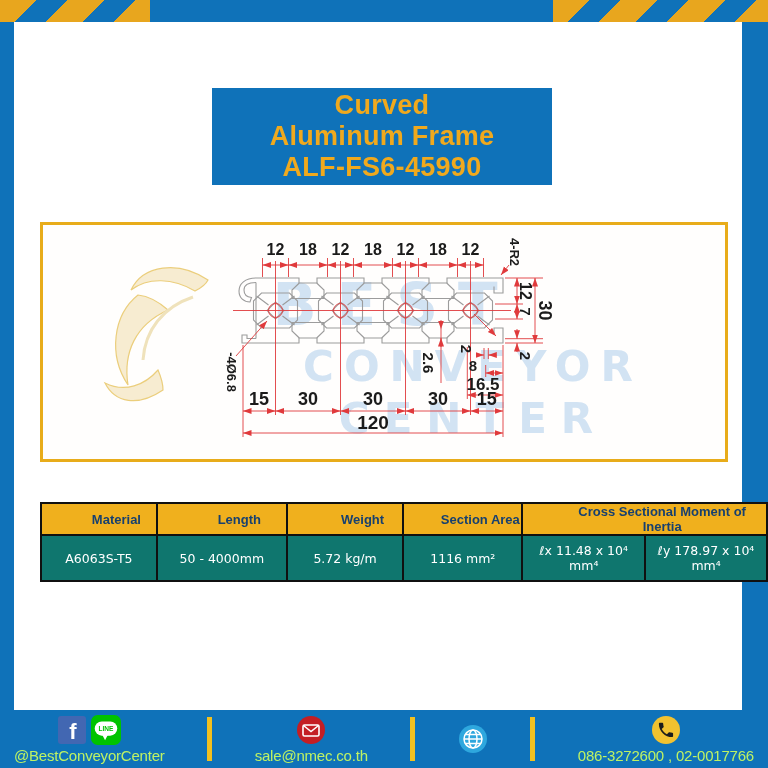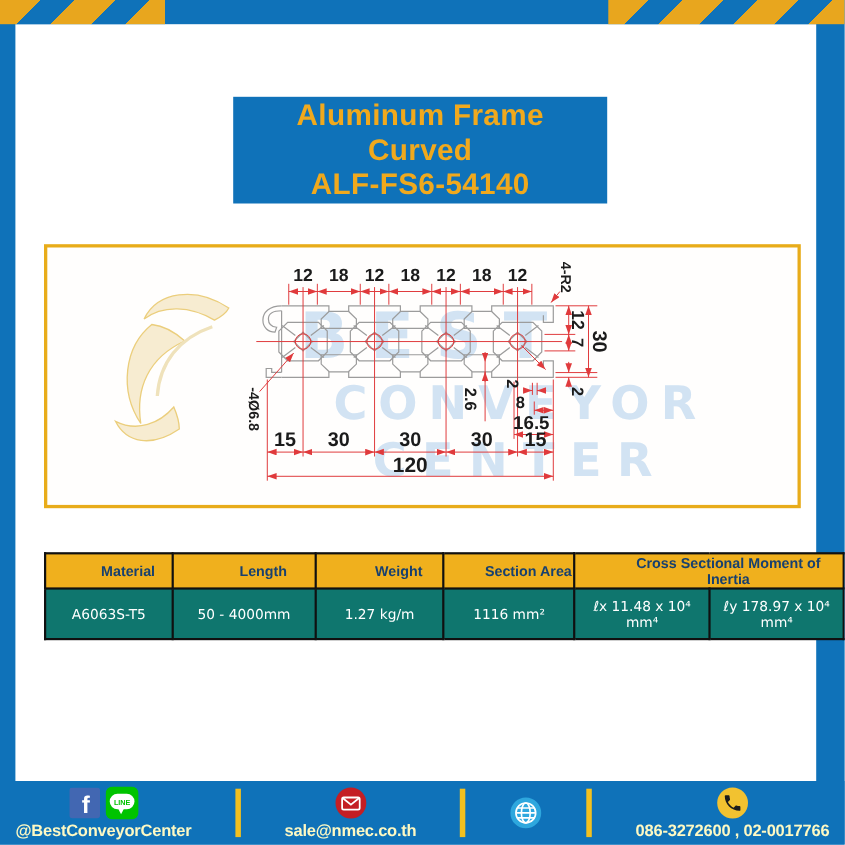--- a/index.html
+++ b/index.html
@@ -21,40 +21,40 @@
   #spec{position:absolute;left:40px;top:502px;border-collapse:collapse;table-layout:fixed;}
   #spec td,#spec th{border:2px solid #101010;padding:0;text-align:center;vertical-align:middle;}
   #spec th{background:#f0b01d;color:#17406f;font-size:13px;font-weight:bold;height:24px;padding-left:35px;}
   #spec td{background:#0f766e;color:#ffffff;font-size:12.5px;height:44px;font-family:"DejaVu Sans","Liberation Sans",sans-serif;}
   .cw1{width:89px}.cw2{width:110px}.cw3{width:92px}.cw4{width:94px}.cw5{width:148px}.cw6{width:144px}
   
   #footer{position:absolute;left:0;top:710px;width:768px;height:58px;background:#0f72b9;
     display:flex;align-items:center;justify-content:space-between;padding:0 14px;box-sizing:border-box;}
   .fgroup{display:flex;flex-direction:column;align-items:center;gap:2px;}
   .ficons{display:flex;gap:5px;align-items:center;height:30px;}
-  .flabel{color:#fef9c3;font-weight:bold;font-size:15px;white-space:nowrap;letter-spacing:-.2px;}
+  .flabel{color:#bef264;font-weight:normal;font-size:15px;white-space:nowrap;letter-spacing:-.2px;}
   .fdivider{width:5px;height:44px;background:#f2c01f;}
   svg text{font-family:"Liberation Sans",sans-serif;}
   .wm{font-family:"DejaVu Sans",sans-serif;font-weight:bold;fill:#d2e3f3;}
   .prof{fill:none;stroke:#9c9c9c;stroke-width:1.1;}
   .redl{fill:none;stroke:#e03a3c;stroke-width:.9;}
   .dimt{font-weight:bold;fill:#1b1b1b;}
 </style>
 </head>
 <body>
 
 <div id="page">
   <div id="sheet"></div>
   <div class="hazard left"></div>
   <div class="hazard right"></div>
 
   <div id="title-card">
+    <div class="tline">Curved</div>
     <div class="tline">Aluminum Frame</div>
-    <div class="tline">Curved</div>
-    <div class="tline">ALF-FS6-54140</div>
+    <div class="tline">ALF-FS6-45990</div>
   </div>
 
   <div id="draw-box">
     <svg width="682" height="234" viewBox="0 0 682 234">
       <defs>
         <marker id="ar" markerUnits="userSpaceOnUse" markerWidth="9" markerHeight="7" refX="8.5" refY="3" orient="auto-start-reverse">
           <path d="M0,0 L8.5,3 L0,6 Z" fill="#e03a3c"></path>
         </marker>
         <g id="cell">
           <path d="M-22,76 L-14,68 H14 L22,76 V95 L14,103 H-14 L-22,95 Z"></path>
@@ -189,21 +189,21 @@
         <tr>
       <th class="cw1">Material</th>
       <th class="cw2">Length</th>
       <th class="cw3">Weight</th>
       <th class="cw4">Section Area</th>
       <th class="cw5" colspan="2">Cross Sectional Moment of Inertia</th>
     </tr>
     <tr>
       <td class="cw1">A6063S-T5</td>
       <td class="cw2">50 - 4000mm</td>
-      <td class="cw3">1.27 kg/m</td>
+      <td class="cw3">5.72 kg/m</td>
       <td class="cw4">1116 mm²</td>
       <td class="cw5">ℓx 11.48 x 10⁴ mm⁴</td>
       <td class="cw6">ℓy 178.97 x 10⁴ mm⁴</td>
     </tr>
   </tbody>
     </table>
 
   <div id="footer">
     <div class="fgroup">
       <div class="ficons">

